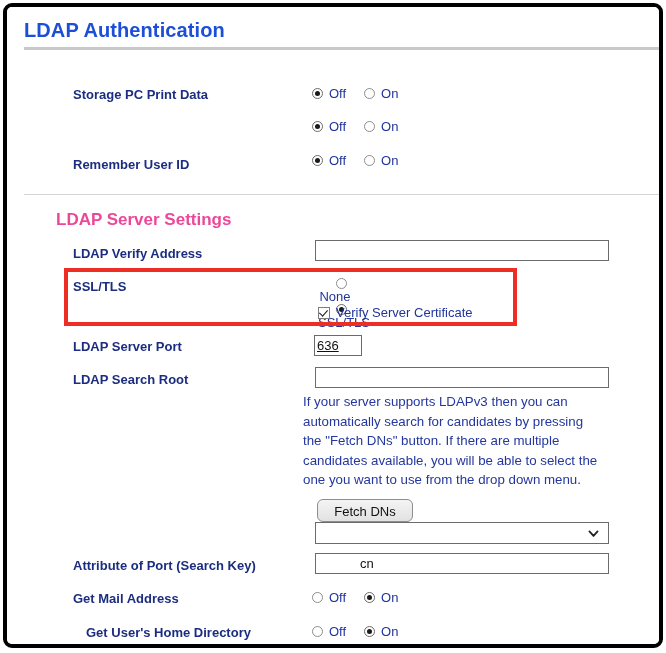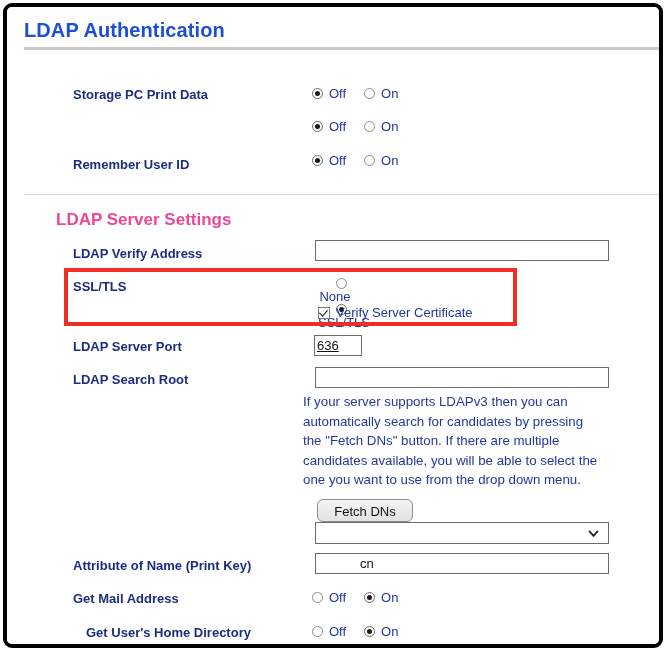--- a/index.html
+++ b/index.html
@@ -295,21 +295,21 @@
       <div class="help">If your server supports LDAPv3 then you can automatically search for candidates by pressing the "Fetch DNs" button. If there are multiple candidates available, you will be able to select the one you want to use from the drop down menu.</div>
 
       <button class="btn">Fetch DNs</button>
 
       <div class="dropdown">
         <svg class="chev" viewBox="0 0 16 16">
           <path d="M3 5.5 L8 11 L13 5.5" fill="none" stroke="#222222" stroke-width="2.2" stroke-linecap="round" stroke-linejoin="round"></path>
         </svg>
       </div>
 
-      <div class="label" style="top:551px;">Attribute of Name (Print Key)</div>
+      <div class="label" style="top:551px;">Attribute of Port (Search Key)</div>
       <input class="textbox" style="left: 308px; top: 546px; width: 294px; padding-left: 44px;" type="text" value="cn">
 
       <div class="label" style="top:584px;">Get Mail Address</div>
       <div class="ctl-row" style="top:583px;">
         <span class="radio"></span>
         <span class="ctl-label">Off</span>
         <span class="radio checked"></span>
         <span class="ctl-label last">On</span>
       </div>
 

